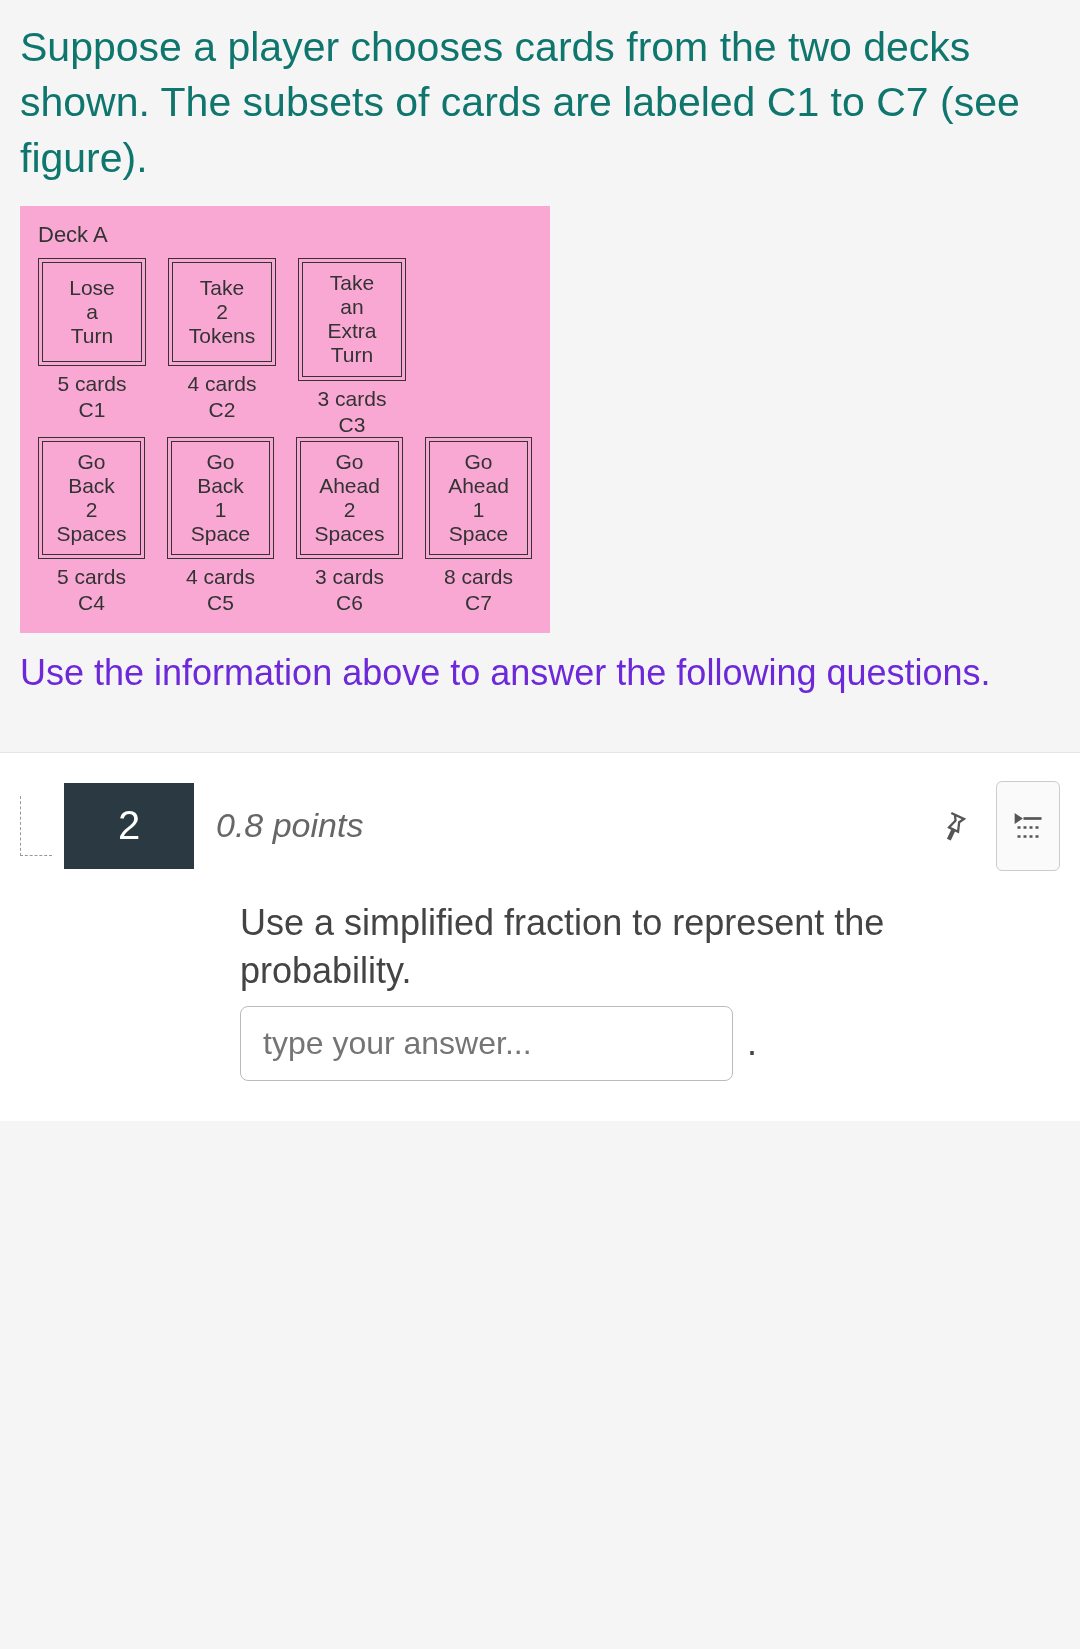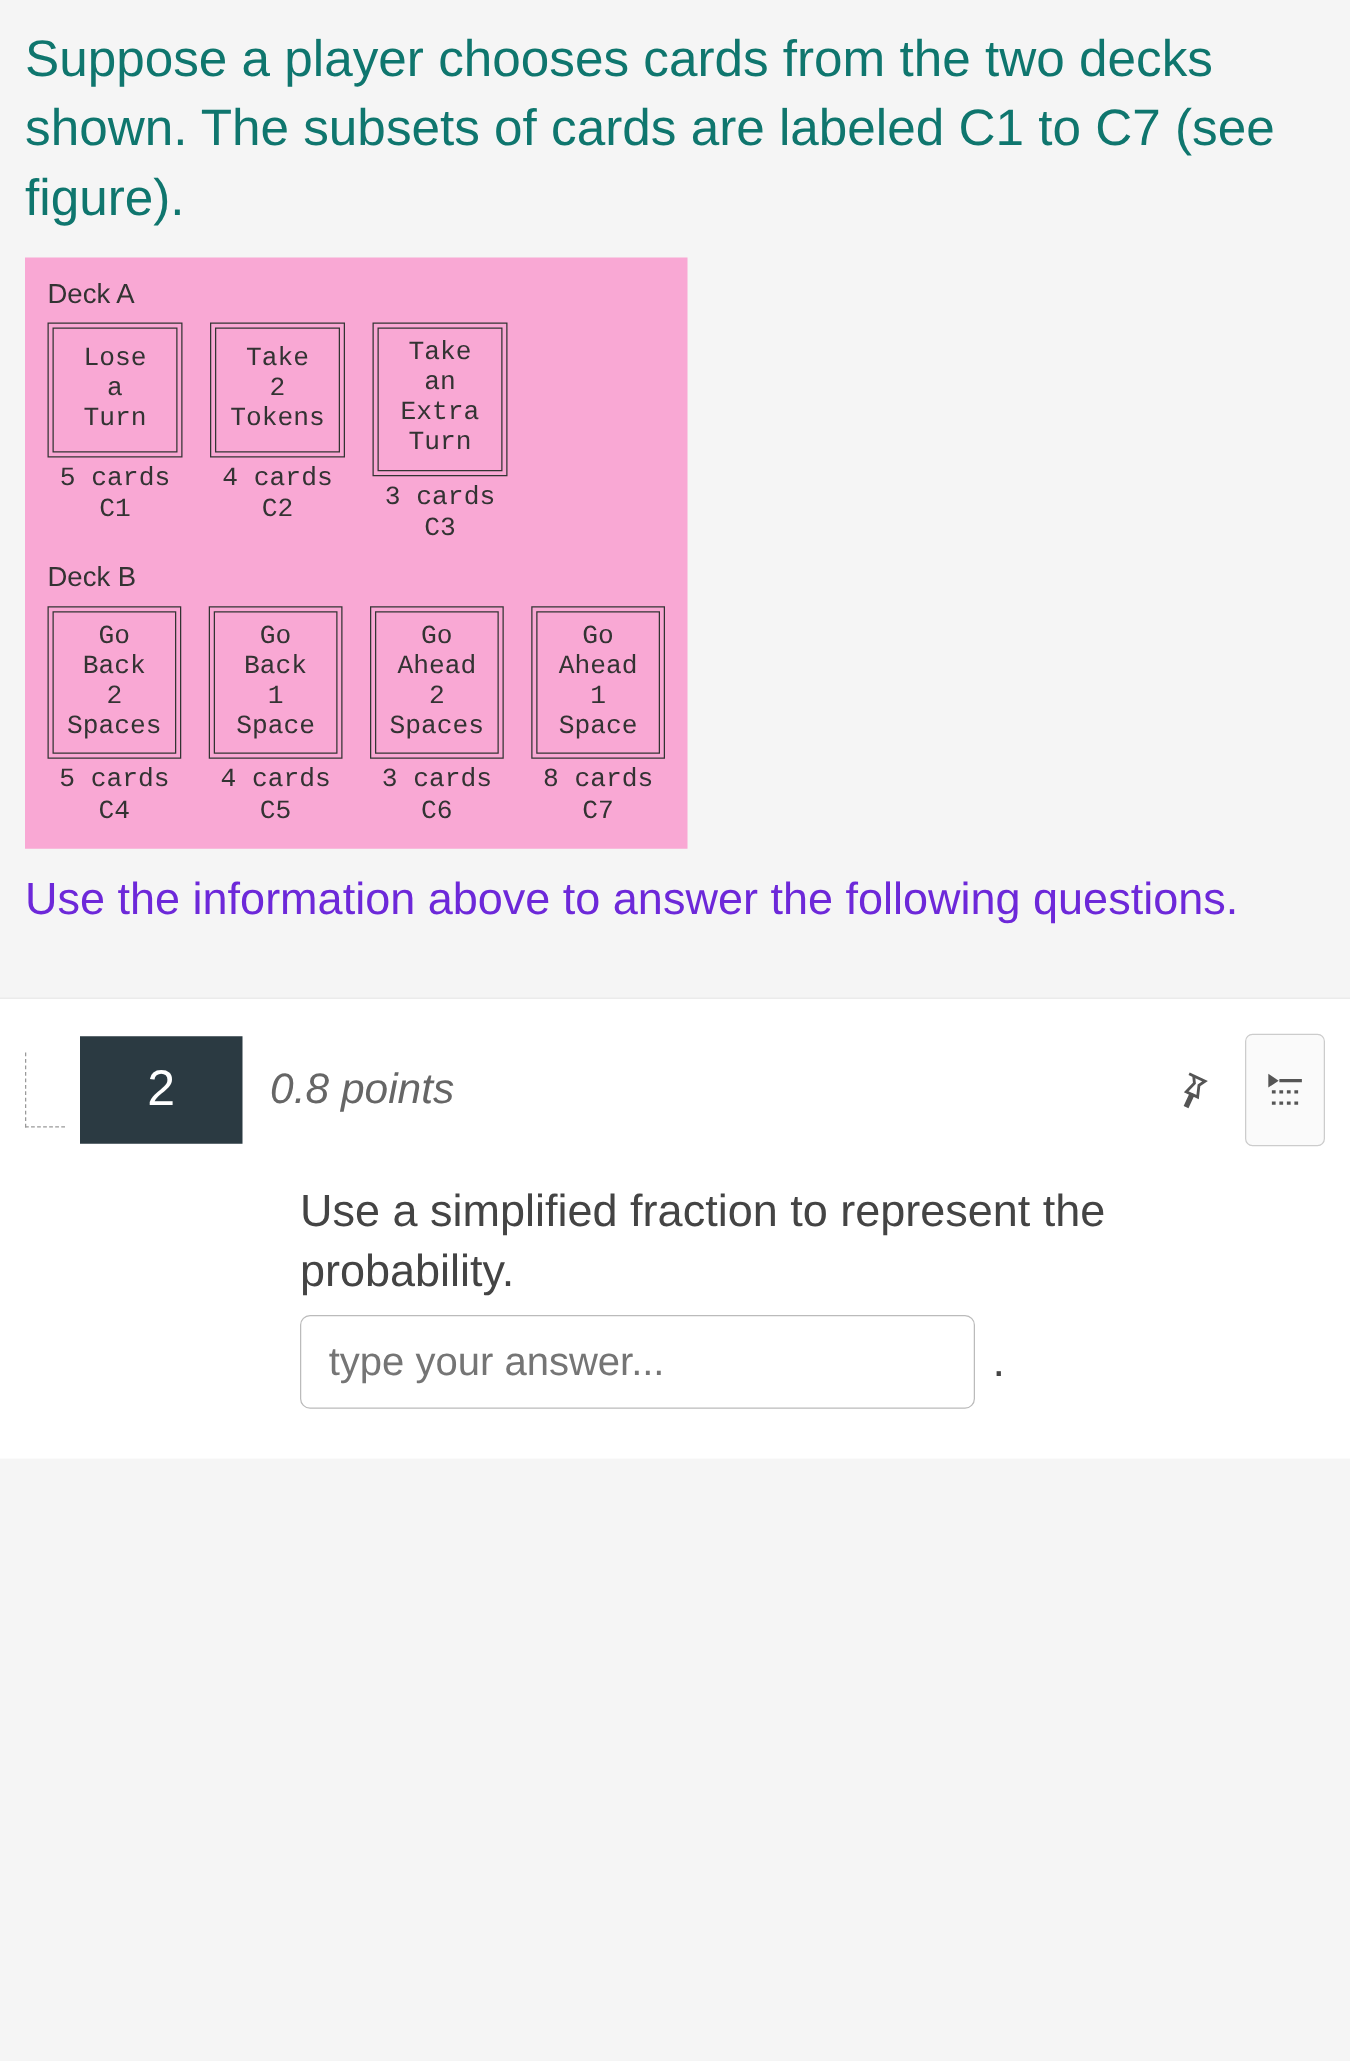--- a/index.html
+++ b/index.html
@@ -32,21 +32,20 @@
   }
   .cards-row {
     display: flex;
     gap: 22px;
   }
   .card-col {
     display: flex;
     flex-direction: column;
     align-items: center;
     width: 108px;
-    font-family: Liberation Mono, monospace;
   }
   .card {
     border: 1.5px solid #333;
     padding: 3px;
     width: 100%;
   }
   .card-inner {
     border: 1.5px solid #333;
     padding: 8px 4px;
     text-align: center;
@@ -141,21 +140,21 @@
     align-items: center;
     gap: 14px;
     margin-top: 10px;
   }
   .answer-input {
     border: 1px solid #bbb;
     border-radius: 8px;
     padding: 18px 22px;
     font-size: 32px;
     color: #888;
-    width: 540px;
+    width: 493px;
     background: #fff;
   }
   .period {
     font-size: 36px;
     color: #444;
   }
 </style>
 </head>
 <body>
 
@@ -194,21 +193,20 @@
               <div>an</div>
               <div>Extra</div>
               <div>Turn</div>
             </div>
           </div>
           <div class="card-count">3 cards</div>
           <div class="card-id">C3</div>
         </div>
       </div>
 
-    <div class="deck-label" style="margin-top:14px">Deck B</div>
     <div class="cards-row" id="deckB-row">
         <div class="card-col">
           <div class="card">
             <div class="card-inner">
               <div>Go</div>
               <div>Back</div>
               <div>2</div>
               <div>Spaces</div>
             </div>
           </div>

